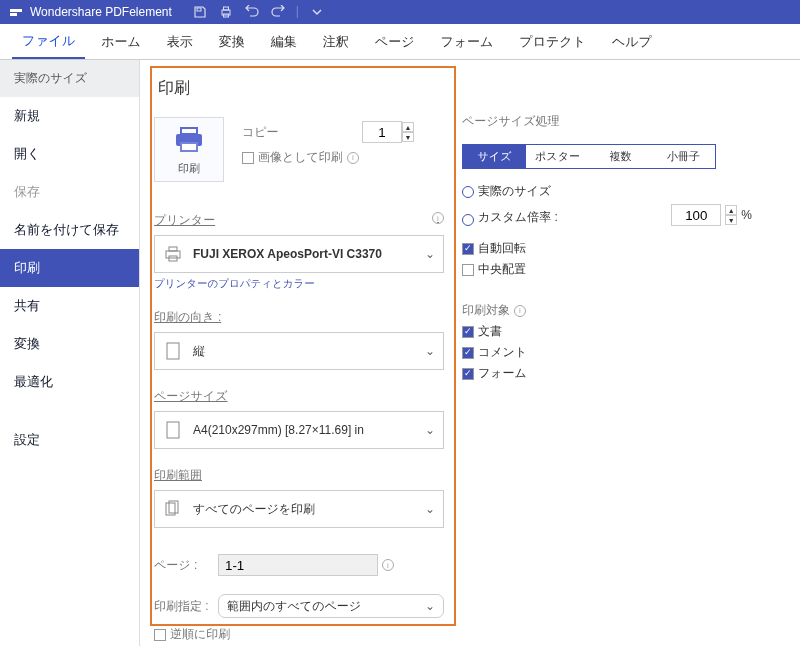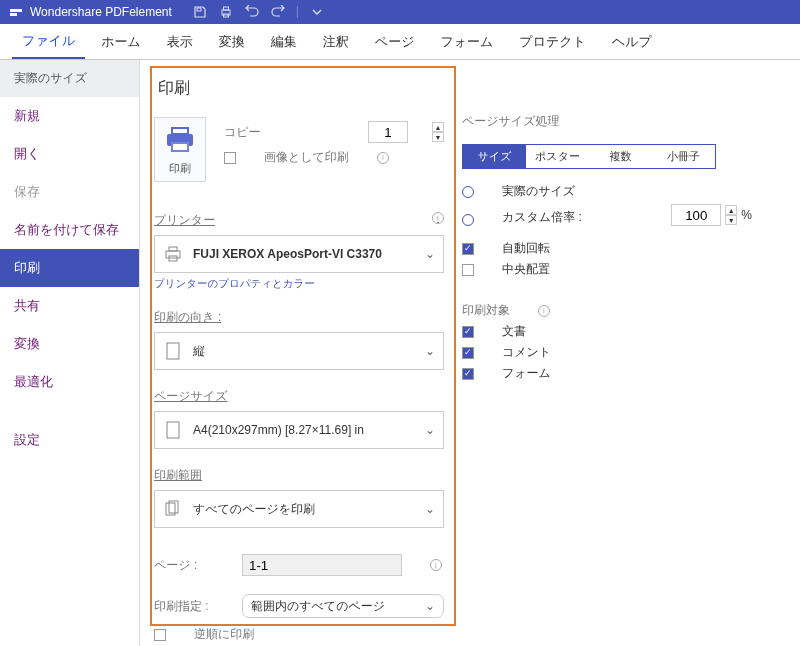--- a/index.html
+++ b/index.html
@@ -11,35 +11,35 @@
 .titlebar .tools { margin-left: 20px; display:flex; gap: 10px; opacity: .8; }
 .titlebar .tool { width: 16px; height: 16px; display:flex; align-items:center; justify-content:center; cursor:pointer; }
 
 .menubar { background: #fff; height: 36px; display: flex; align-items: center; padding: 0 12px; border-bottom: 1px solid #ccc; gap: 6px; }
 .menubar .mitem { padding: 7px 10px; cursor: pointer; color: #333; font-size: 13px; }
 .menubar .mitem.active { color: #1d4ed8; border-bottom: 2px solid #4052b5; }
 
 .content { display:flex; height: calc(646px - 24px - 36px); }
 .sidebar { width: 140px; background:#fff; border-right: 1px solid #ddd; }
 .sidebar .header { padding: 10px 14px; color:#555; background:#eceef0; }
-.sidebar .sitem { padding: 10px 14px; cursor:pointer; color:#701a75; font-size:13px; }
+.sidebar .sitem { padding: 10px 14px; cursor:pointer; color:#0f172a; font-size:13px; }
 .sidebar .sitem.dim { color:#999; }
 .sidebar .sitem.selected { background:#4052b5; color:#fff; }
 
 .main { flex:1; position:relative; padding: 10px 14px; }
 .highlight { border: 2px solid #e17a2c; position:absolute; top:6px; left:10px; width: 306px; height: 560px; pointer-events:none; }
 .panel-title { font-size: 16px; color:#333; margin: 8px 0 14px 4px; }
 .cols { display:flex; gap: 18px; }
 .left { width: 290px; }
 .right { width: 290px; }
 
 .print-tile { border:1px solid #d9d9e3; width:70px; height:65px; display:flex; flex-direction:column; align-items:center; justify-content:center; margin-bottom:12px; background: #fafbff;}
 .print-tile .label { font-size:11px; margin-top:4px; color:#555; }
 
-.row { display:flex; align-items:center; gap: 24px; margin: 4px 0; }
+.row { display:flex; align-items:center; gap: 0; margin: 4px 0; }
 .field-label { color:#777; font-size:12px; }
 .num-input { width:40px; height:22px; text-align:center; border:1px solid #ccc; }
 .spinner { display:flex; flex-direction:column; }
 .spinner div { border:1px solid #ccc; width:12px; height:10px; display:flex; align-items:center; justify-content:center; font-size:7px; line-height:1; cursor:pointer; }
 .checkbox { width:12px; height:12px; border:1px solid #999; display:inline-block; margin-right:4px; cursor:pointer; background:#fff; }
 .checkbox.checked { background:#4052b5; position:relative; }
 .checkbox.checked:after{content:"✓"; color:#fff; font-size:9px; position:absolute; top:-1px; left:1px;}
 .radio { width:12px; height:12px; border:1px solid #4052b5; border-radius:50%; display:inline-block; margin-right:4px; cursor:pointer; position:relative; }
 .radio.checked:after{content:""; width:6px; height:6px; background:#4052b5; border-radius:50%; position:absolute; top:2px; left:2px;}
 .info-icon { width:12px; height:12px; border:1px solid #aaa; border-radius:50%; display:inline-flex; align-items:center; justify-content:center; font-size:8px; color:#aaa; margin-left:4px;}

